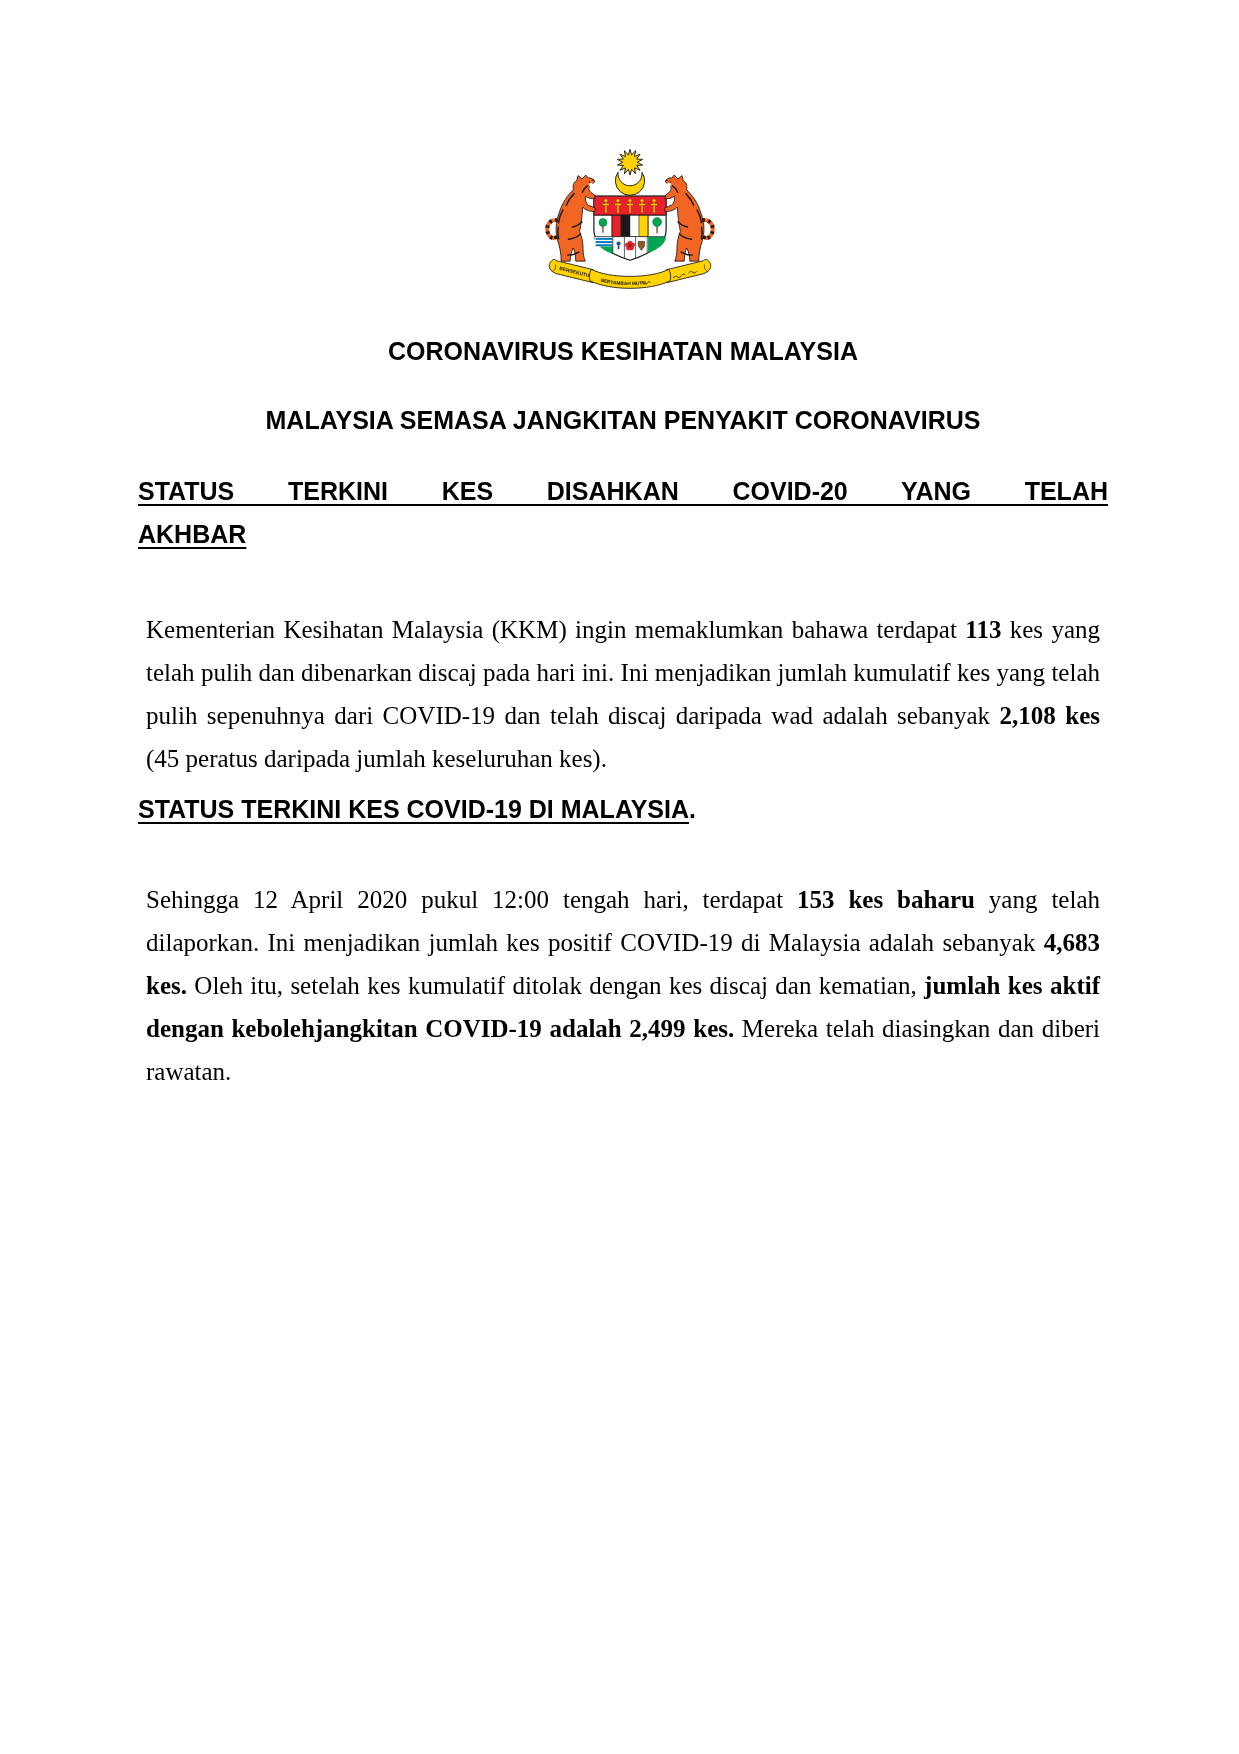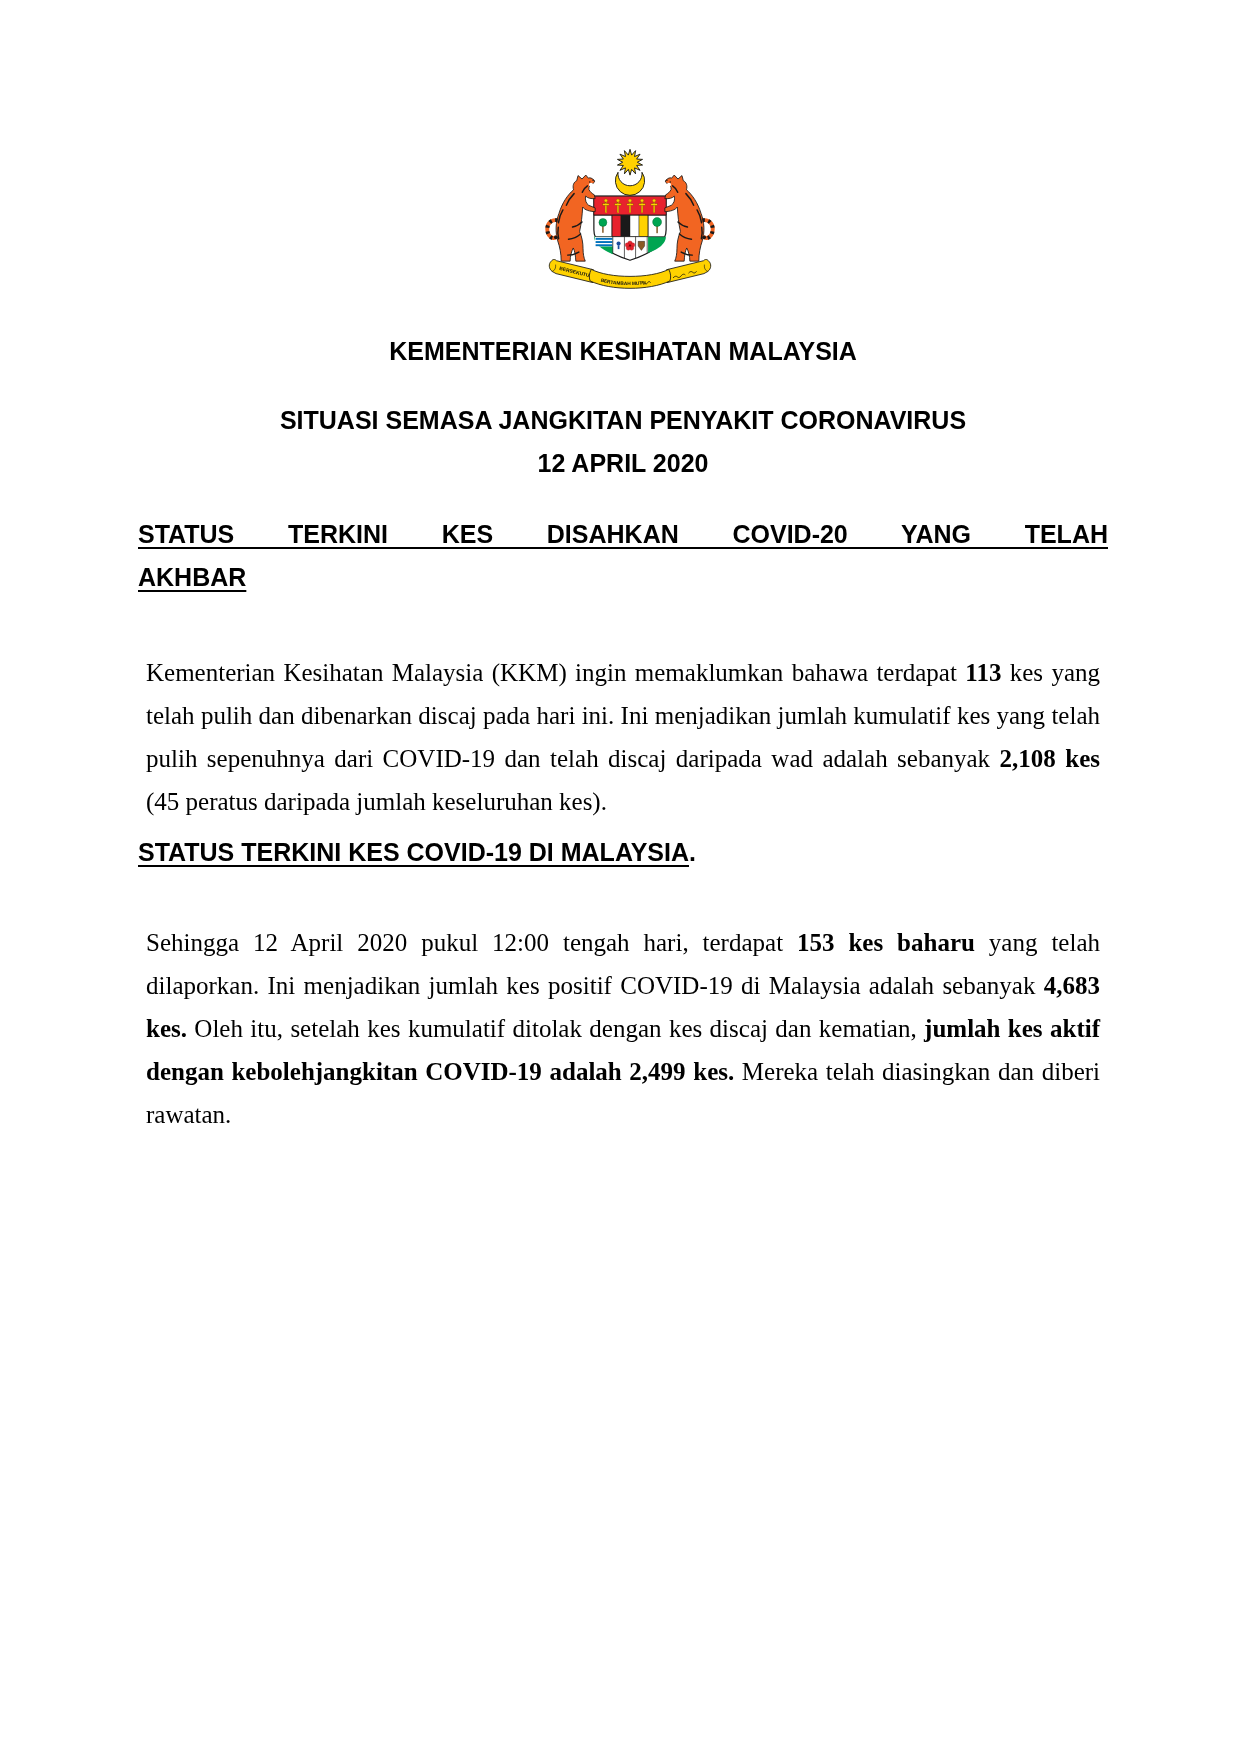--- a/index.html
+++ b/index.html
@@ -201,26 +201,25 @@
           <path d="M 150 151 c 2 -2 3.5 -2.6 5 -1.2 c 1.6 1.4 3.2 0.6 4.6 -1.4 c 1.6 -2 3.4 -2.2 4.8 -0.8"></path>
           <path d="M 168 145.5 c 1.8 -2.2 3.6 -2.4 5 -1 c 1.4 1.4 3 0.8 4.4 -1.2"></path>
         </g>
         <path d="M 9.5 143.5 C 12.5 142.5 14 139.5 13.5 135.5" fill="none" stroke-width="0.7"></path>
         <path d="M 190.5 143.5 C 187.5 142.5 186 139.5 186.5 135.5" fill="none" stroke-width="0.7"></path>
       </g>
     </svg>
   </div>
 
   <div class="doc-header">
-    <div>KEMENTERIAN KESIHATAN MALAYSIA</div>
+    <div>CORONAVIRUS KESIHATAN MALAYSIA</div>
   </div>
 
   <div class="doc-title">
-    <div>SITUASI SEMASA JANGKITAN PENYAKIT CORONAVIRUS</div>
-    <div>12 APRIL 2020</div>
+    <div>MALAYSIA SEMASA JANGKITAN PENYAKIT CORONAVIRUS</div>
   </div>
 
   <div class="h-section" id="h1">
     <div class="u justify-line">STATUS TERKINI KES DISAHKAN COVID-20 YANG TELAH</div>
     <div><span class="u">AKHBAR</span></div>
   </div>
 
   <p class="para" id="p1"><span>Kementerian Kesihatan Malaysia (KKM) ingin memaklumkan bahawa terdapat </span><span class="b">113</span><span> kes yang telah pulih dan dibenarkan discaj pada hari ini. Ini menjadikan jumlah kumulatif kes yang telah pulih sepenuhnya dari COVID-19 dan telah discaj daripada wad adalah sebanyak </span><span class="b">2,108 kes</span><span> (45 peratus daripada jumlah keseluruhan kes).</span></p>
 
   <div class="h-section" id="h2">

